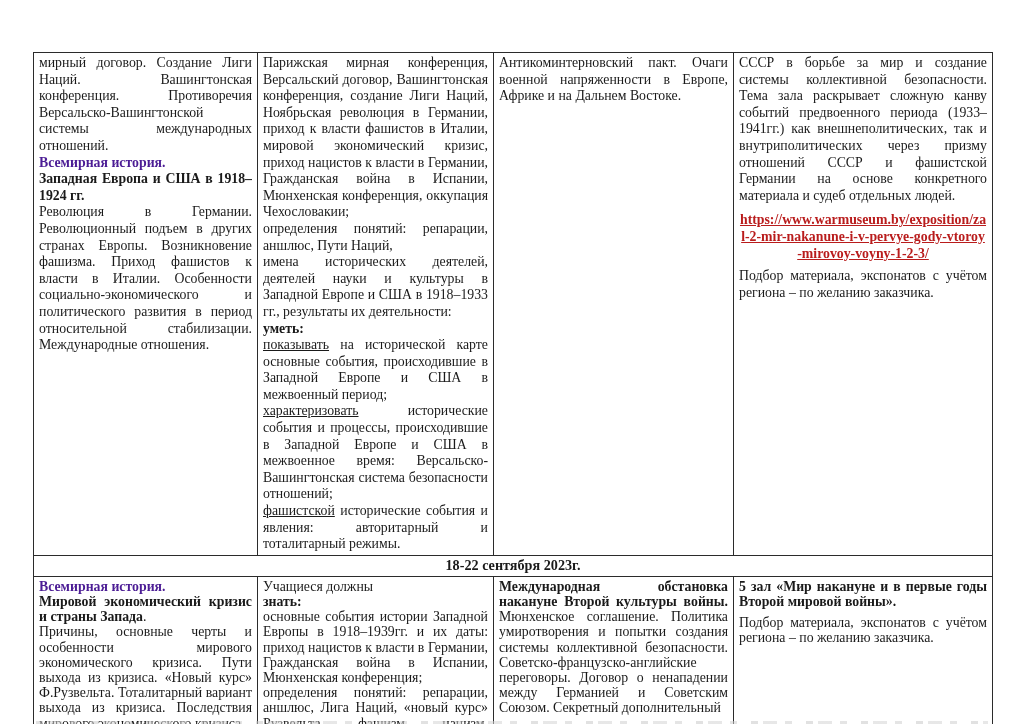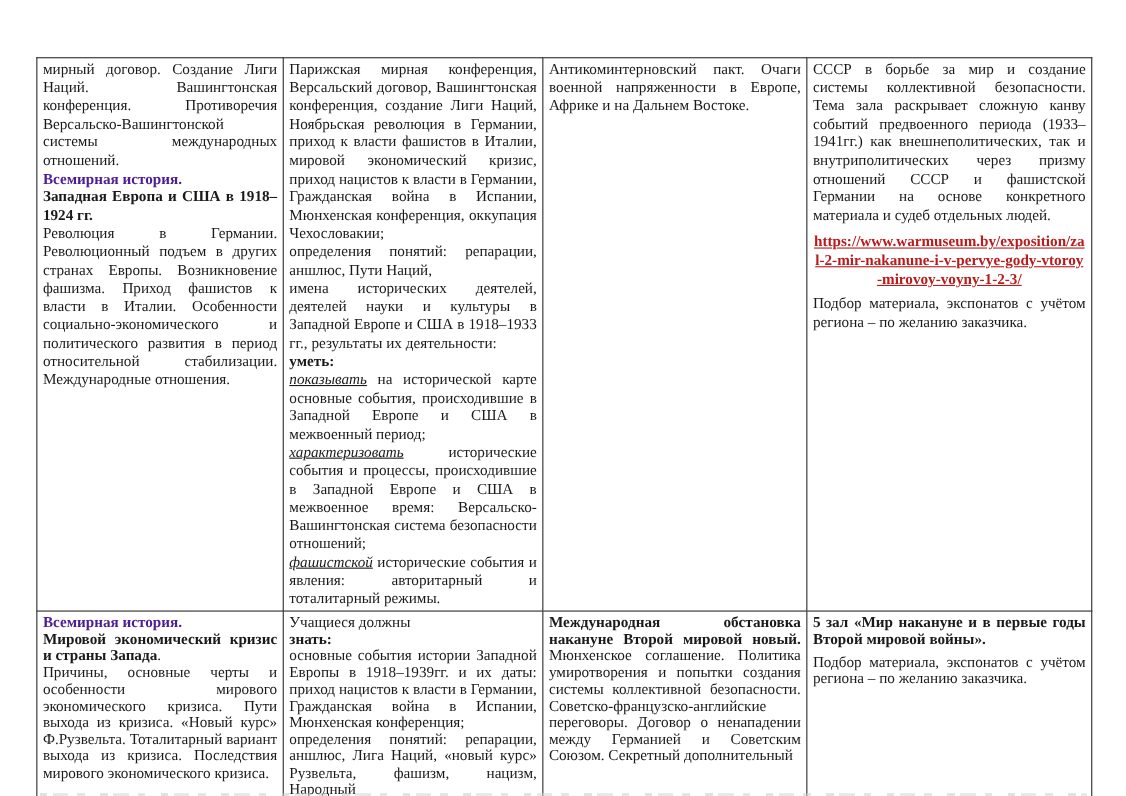--- a/index.html
+++ b/index.html
@@ -26,21 +26,21 @@
 
   col.c1 { width: 224px; }
   col.c2 { width: 236px; }
   col.c3 { width: 240px; }
   col.c4 { width: 259px; }
 
   p { text-align: justify; }
   p.left { text-align: left; }
   .bold { font-weight: bold; }
   .red { color: #4c1d95; }
-  .ui { font-style: italic; text-decoration: underline; margin-top: 36px; }
+  .ui { text-decoration: underline; margin-top: 36px; }
   .gap { height: 8px; }
   .gap-sm { height: 6px; }
 
   a.doclink {
     color: #b91c1c; font-weight: bold; text-decoration: underline;
     word-break: break-all; display: block; text-align: center;
   }
 
   
   .clipped-strip {
@@ -89,37 +89,42 @@
 
       <td>
         <p>СССР в борьбе за мир и создание системы коллективной безопасности. Тема зала раскрывает сложную канву событий предвоенного периода (1933–1941гг.) как внешнеполитических, так и внутриполитических через призму отношений СССР и фашистской Германии на основе конкретного материала и судеб отдельных людей.</p>
         <div class="gap"></div>
         <a class="doclink" href="#">https://www.warmuseum.by/exposition/zal-2-mir-nakanune-i-v-pervye-gody-vtoroy-mirovoy-voyny-1-2-3/</a>
         <div class="gap-sm"></div>
         <p>Подбор материала, экспонатов с учётом региона – по желанию заказчика.</p>
       </td>
     </tr>
 
+    <tr class="daterow">
+      <td colspan="4">
+        <span>18-22 сентября 2023г.</span>
+      </td>
+    </tr>
 
     <tr class="row2">
       <td>
         <p class="bold red left">Всемирная история.</p>
         <p><span class="bold">Мировой экономический кризис и страны Запада</span><span>.</span></p>
         <p>Причины, основные черты и особенности мирового экономического кризиса. Пути выхода из кризиса. «Новый курс» Ф.Рузвельта. Тоталитарный вариант выхода из кризиса. Последствия мирового экономического кризиса.</p>
       </td>
 
       <td>
         <p class="left">Учащиеся должны</p>
         <p class="bold left">знать:</p>
         <p>основные события истории Западной Европы в 1918–1939гг. и их даты: приход нацистов к власти в Германии, Гражданская война в Испании, Мюнхенская конференция;</p>
         <p>определения понятий: репарации, аншлюс, Лига Наций, «новый курс» Рузвельта, фашизм, нацизм, Народный</p>
       </td>
 
       <td>
-        <p><span class="bold">Международная обстановка накануне Второй мировой новый.</span> <span>Мюнхенское соглашение. Политика умиротворения и попытки создания системы коллективной безопасности. Советско-французско-английские переговоры. Договор о ненападении между Германией и Советским Союзом. Секретный дополнительный</span></p>
+        <p><span class="bold">Международная обстановка накануне Второй культуры войны.</span> <span>Мюнхенское соглашение. Политика умиротворения и попытки создания системы коллективной безопасности. Советско-французско-английские переговоры. Договор о ненападении между Германией и Советским Союзом. Секретный дополнительный</span></p>
       </td>
 
       <td>
         <p><span class="bold">5 зал «Мир накануне и в первые годы Второй мировой войны».</span></p>
         <div class="gap-sm"></div>
         <p>Подбор материала, экспонатов с учётом региона – по желанию заказчика.</p>
       </td>
     </tr>
   </tbody>
     </table>

